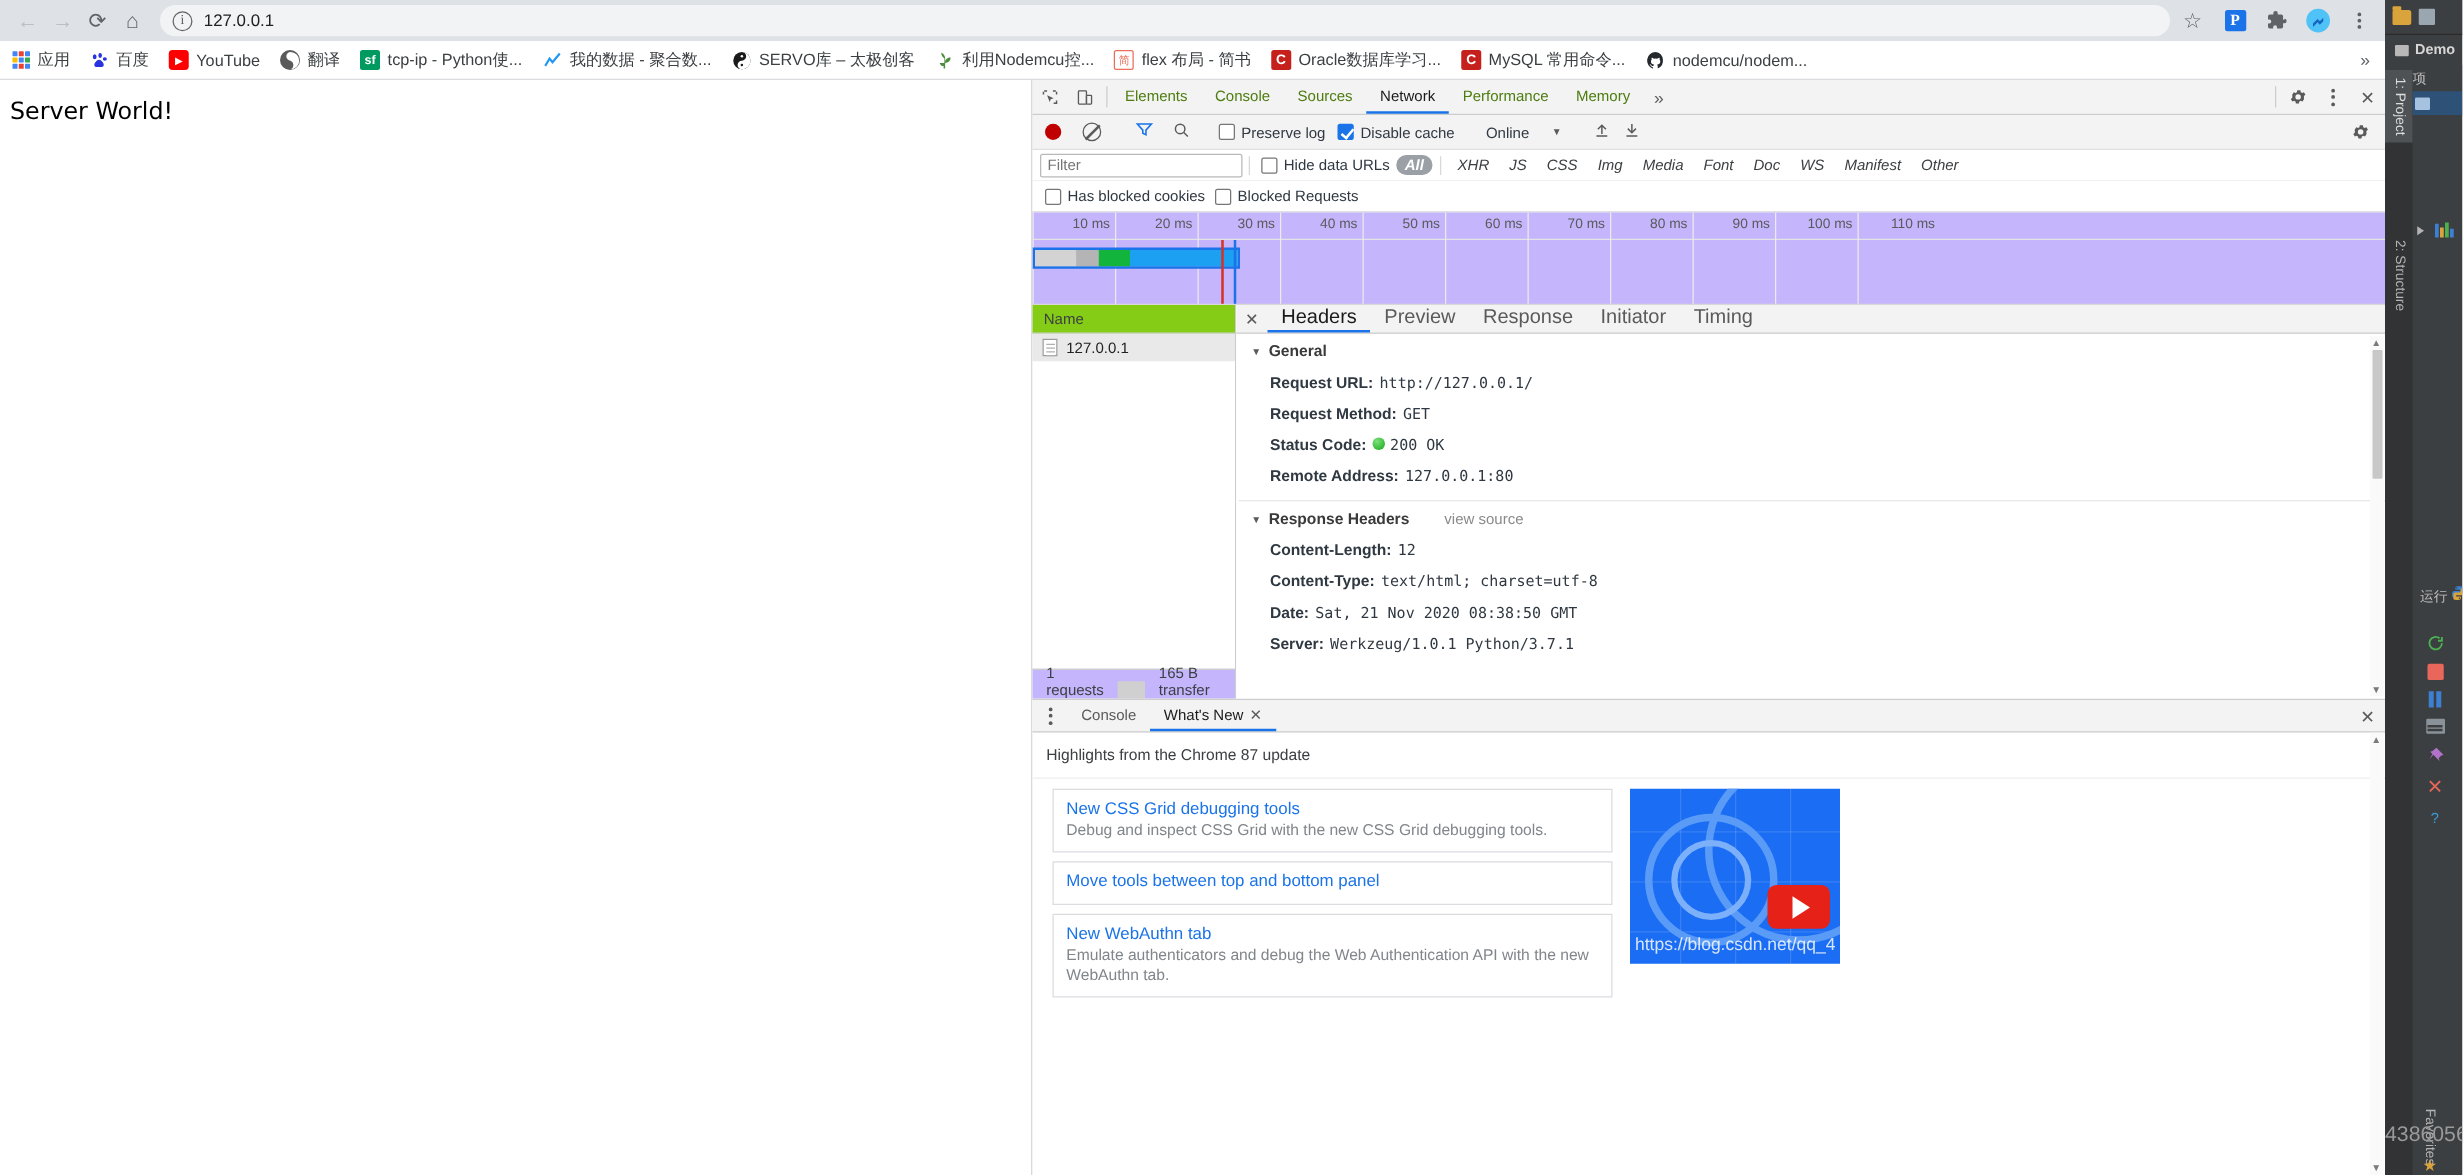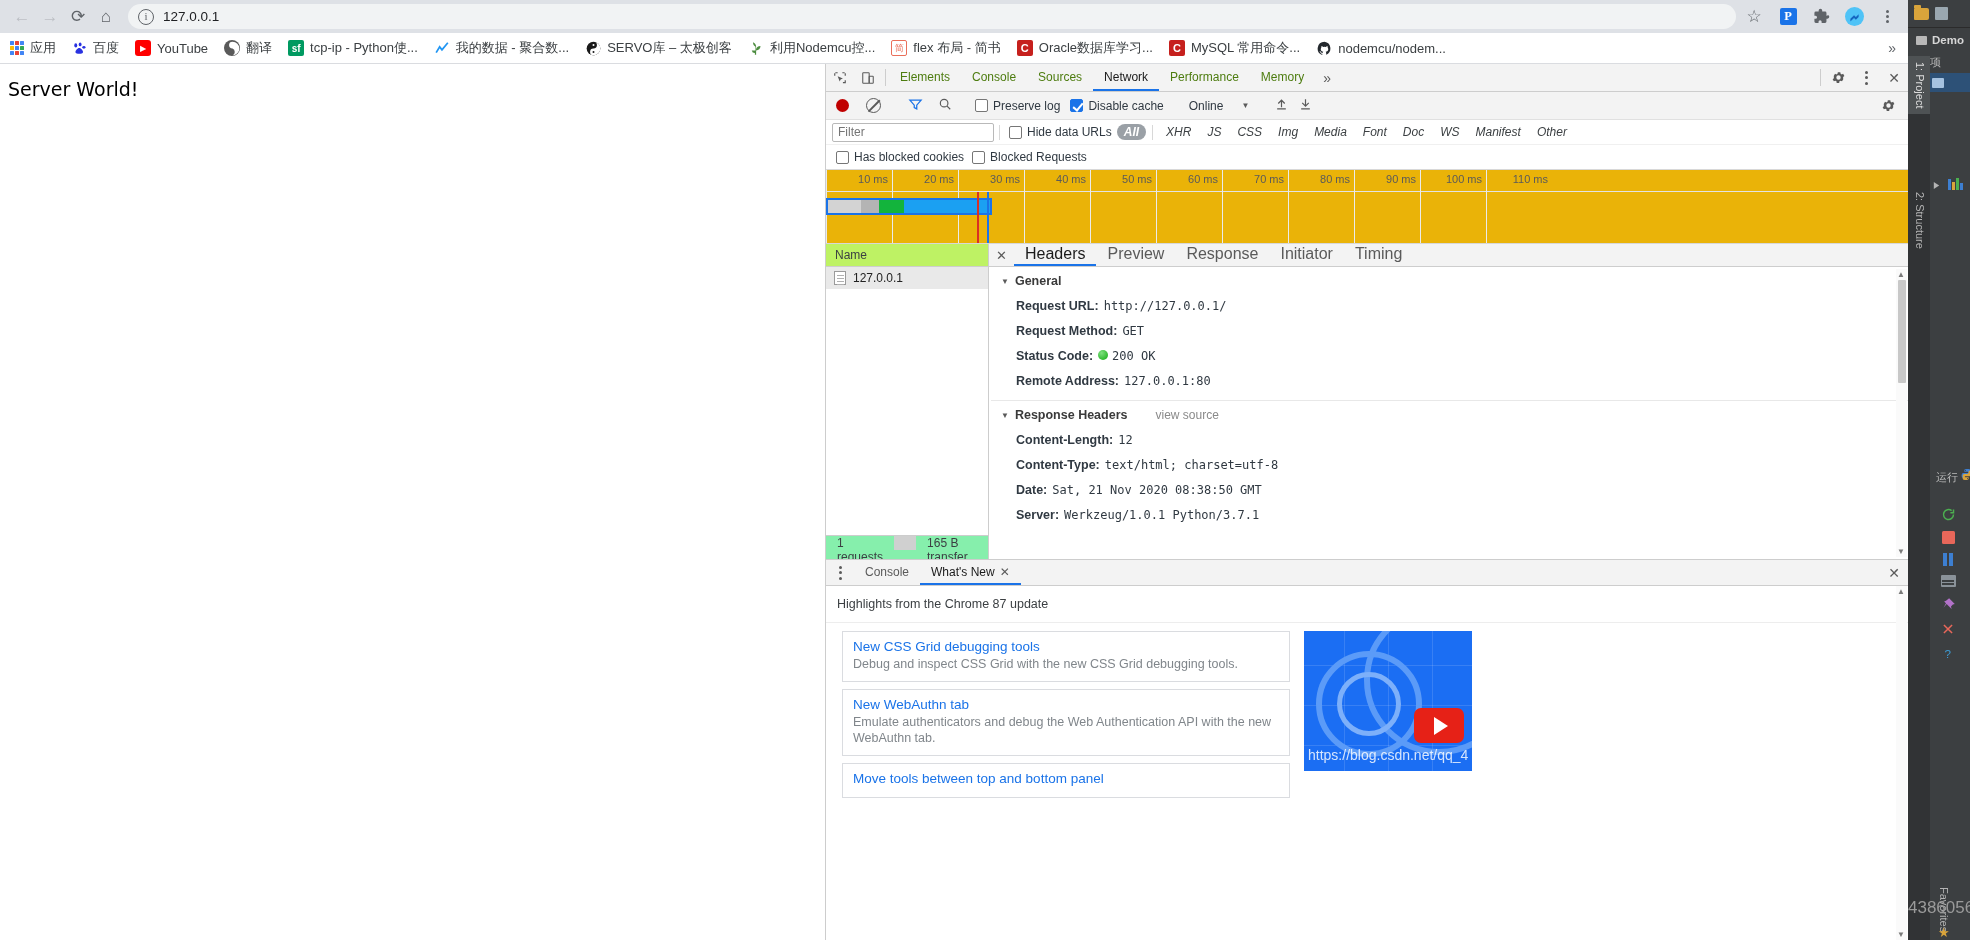--- a/index.html
+++ b/index.html
@@ -201,54 +201,54 @@
   }
   .ft-pill.active { background: #9aa0a6; color: #fff; font-weight: bold; }
   .vline { width: 1px; height: 15px; background: #d8d8d8; margin: 0 5px; }
   .ft-row2 {
     height: 25px; min-height: 25px; background: #fff;
     display: flex; align-items: center; padding: 2px 6px;
     border-bottom: 1px solid #d8d8d8;
   }
 
   
-  .overview { height: 74px; min-height: 74px; background: #eab308; position: relative;
+  .overview { height: 74px; min-height: 74px; background: #c4b5fd; position: relative;
               border-bottom: 1px solid #d8d8d8; overflow: hidden; }
   .ov-ruler { position: absolute; left: 0; top: 0; right: 0; height: 22px;
               border-bottom: 1px solid #e3e3e3; }
   .ov-tickcell {
     position: absolute; top: 0; height: 74px;
     border-left: 1px solid #ebebeb;
   }
   .ov-ticklabel {
     position: absolute; top: 3px; right: 4px;
     font-size: 11px; color: #5a5a5a; white-space: nowrap;
   }
   .ov-bar { position: absolute; top: 28px; height: 13px; display: flex;
             border: 2px solid #1a73e8; box-sizing: content-box; }
   .ov-bar i { display: block; height: 13px; }
   .marker { position: absolute; top: 22px; width: 1.5px; height: 52px; }
 
   
   .split { flex: 1 1 auto; display: flex; min-height: 0; }
   .req-list { width: 163px; min-width: 163px; background: #fff;
               border-right: 1px solid #cdcdcd; display: flex; flex-direction: column; }
-  .rl-head { height: 23px; background: #bef264; border-bottom: 1px solid #cdcdcd;
+  .rl-head { height: 23px; background: #84cc16; border-bottom: 1px solid #cdcdcd;
              display: flex; align-items: center; padding-left: 9px; font-size: 12px; color: #3c4043; }
   .rl-body { flex: 1 1 auto; }
   .rl-row { height: 22px; background: #e9e9e9; display: flex; align-items: center;
             gap: 7px; padding-left: 8px; font-size: 12px; color: #222; }
   .doc-ico { width: 12px; height: 14px; border: 1px solid #9a9a9a; background: #fff;
              position: relative; flex: 0 0 auto; }
   .doc-ico::after {
     content: ""; position: absolute; left: 2px; top: 2.5px; width: 7px; height: 1px;
     background: #b0b0b0; box-shadow: 0 3px 0 #b0b0b0, 0 6px 0 #b0b0b0, 0 9px 0 #b0b0b0;
   }
-  .rl-foot { height: 24px; background: #86efac; border-top: 1px solid #cdcdcd;
-             display: flex; align-items: flex-start; font-size: 12px; color: #3c4043; }
+  .rl-foot { height: 24px; background: #c4b5fd; border-top: 1px solid #cdcdcd;
+             display: flex; align-items: flex-end; font-size: 12px; color: #3c4043; }
   .rl-foot span { padding: 0 11px; }
   .rl-foot .vsep { width: 1px; height: 14px; background: #d0d0d0; }
 
   
   .detail { flex: 1 1 auto; display: flex; flex-direction: column; min-width: 0; background: #fff; }
   .dtab-bar { height: 23px; min-height: 23px; background: #f3f3f3;
               border-bottom: 1px solid #cdcdcd; display: flex; align-items: stretch; }
   .dtab-x { width: 25px; display: flex; align-items: center; justify-content: center;
             color: #5a5a5a; font-size: 13px; }
   .dtab { display: flex; align-items: center; padding: 0 11px; font-size: 16px;
@@ -784,25 +784,25 @@
 
           <div class="dw-body">
             <div class="wn-head">Highlights from the Chrome 87 update</div>
             <div class="wn-list">
               <div class="wn-cards">
                 <div class="wn-card">
                   <div class="wn-title">New CSS Grid debugging tools</div>
                   <div class="wn-desc">Debug and inspect CSS Grid with the new CSS Grid debugging tools.</div>
                 </div>
                 <div class="wn-card">
+                  <div class="wn-title">Move tools between top and bottom panel</div>
+                </div>
+                <div class="wn-card">
                   <div class="wn-title">New WebAuthn tab</div>
                   <div class="wn-desc">Emulate authenticators and debug the Web Authentication API with the new WebAuthn tab.</div>
-                </div>
-                <div class="wn-card">
-                  <div class="wn-title">Move tools between top and bottom panel</div>
                 </div>
               </div>
 
               <div class="wn-thumb">
                 <div class="gridl" style="left:0;top:34px;width:168px;height:1px"></div>
                 <div class="gridl" style="left:0;top:74px;width:168px;height:1px"></div>
                 <div class="gridl" style="left:0;top:114px;width:168px;height:1px"></div>
                 <div class="gridl" style="left:40px;top:0;width:1px;height:140px"></div>
                 <div class="gridl" style="left:84px;top:0;width:1px;height:140px"></div>
                 <div class="gridl" style="left:128px;top:0;width:1px;height:140px"></div>

